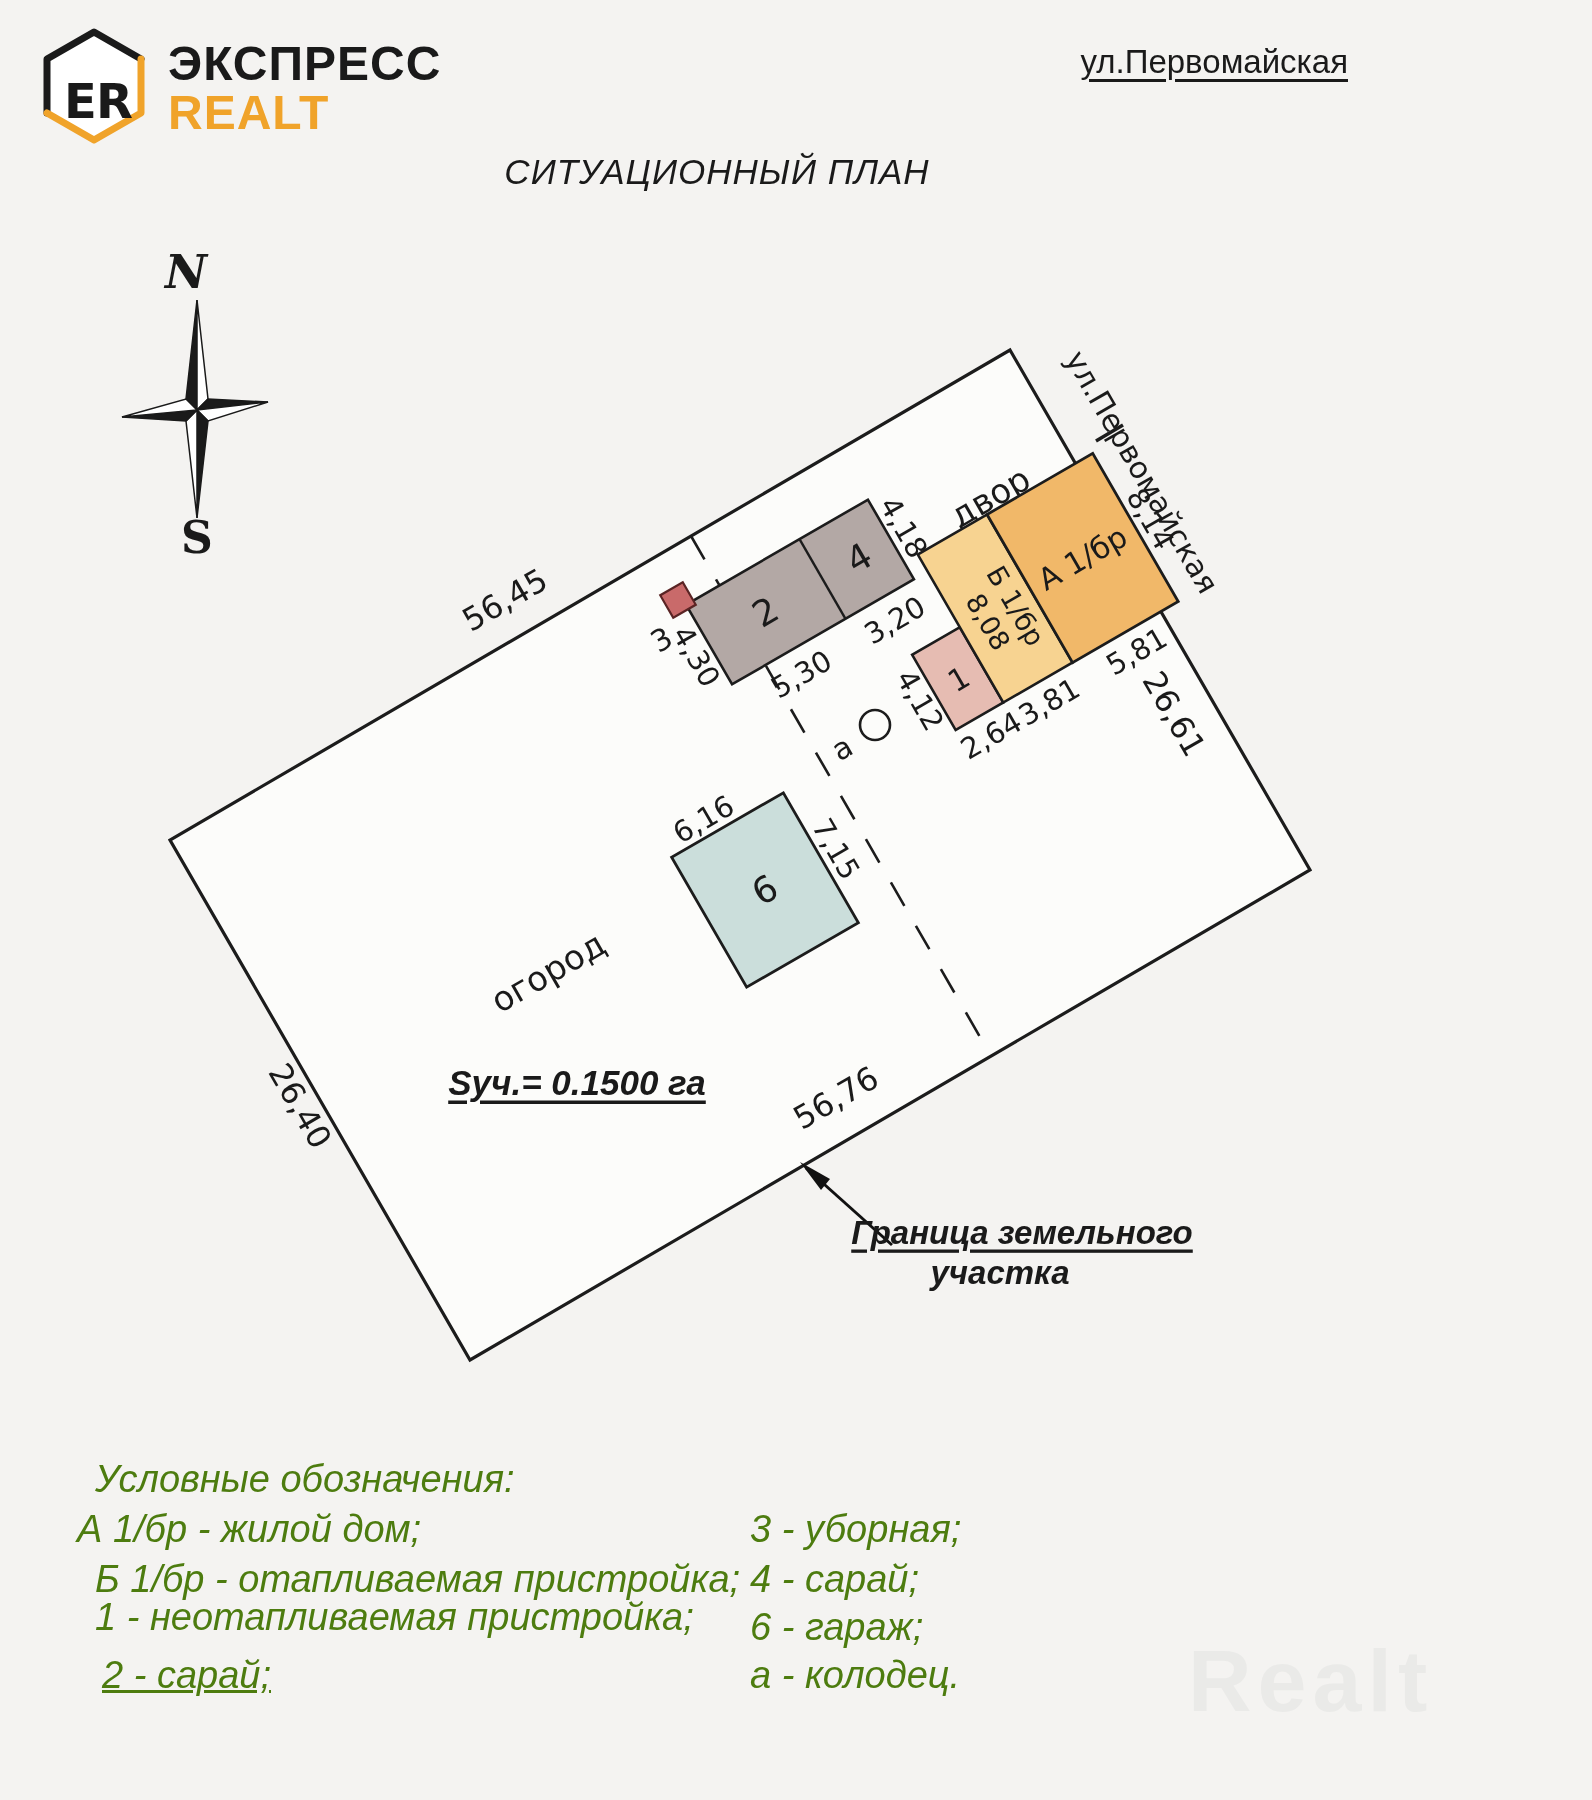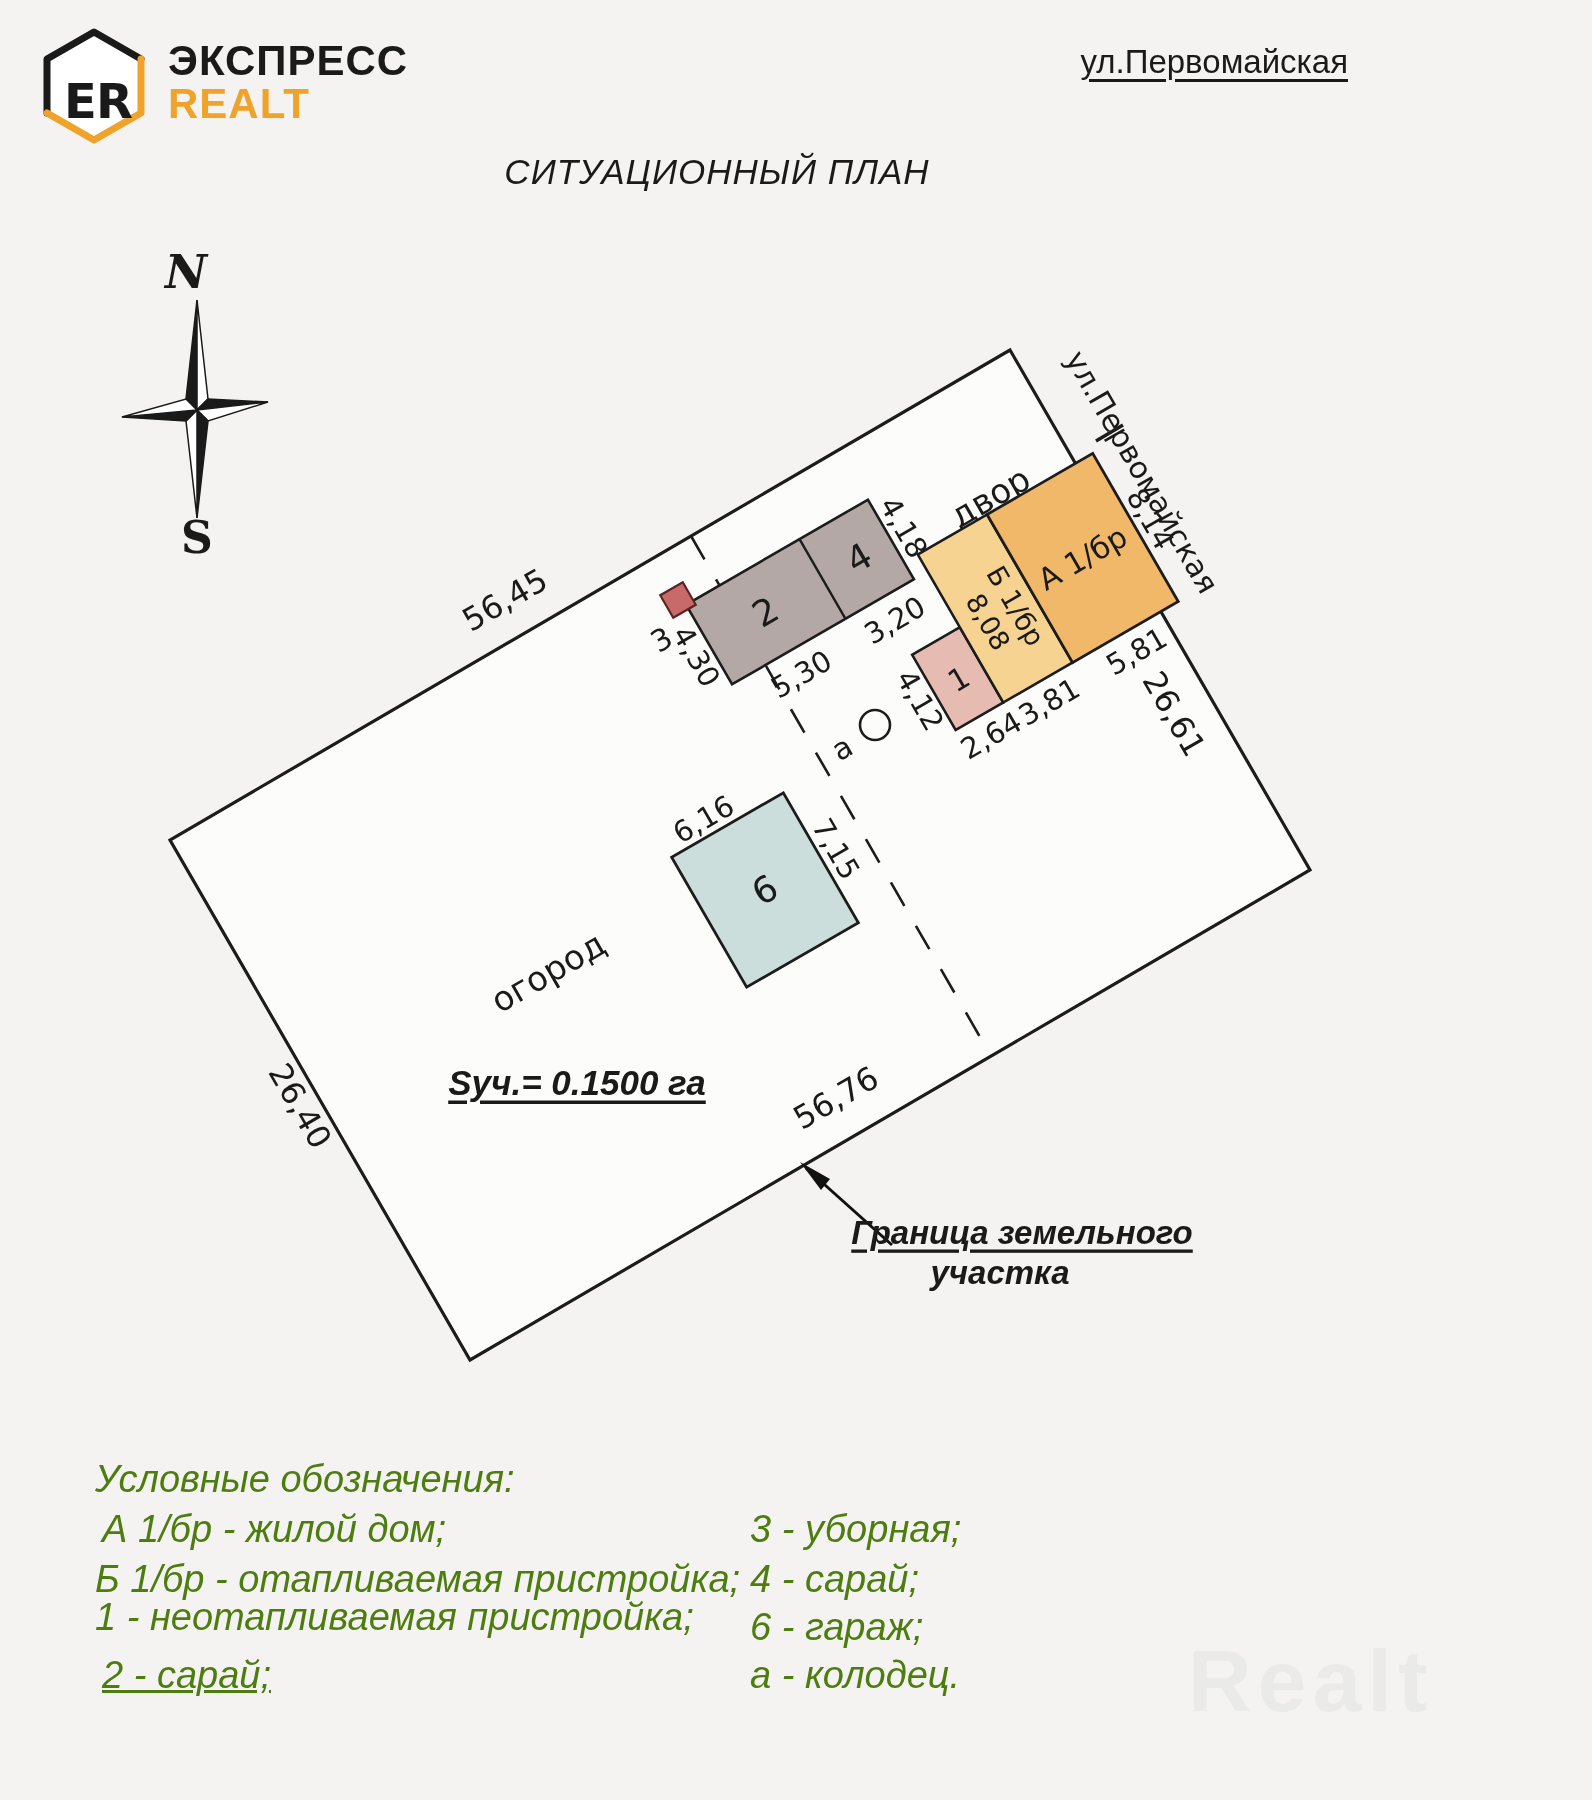--- a/index.html
+++ b/index.html
@@ -1,21 +1,21 @@
 <!DOCTYPE html>
 <html><head>
 <meta charset="utf-8">
 <style>
   html,body{margin:0;padding:0;}
   body{width:1592px;height:1800px;position:relative;overflow:hidden;
        background:#f4f3f1;font-family:"DejaVu Sans",sans-serif;color:#1a1a1a;}
   .abs{position:absolute;}
   
   #logo-box{left:36px;top:28px;width:116px;height:118px;}
-  #brand{left:168px;top:40px;line-height:1.02;font-weight:700;font-size:42px;
+  #brand{left:168px;top:40px;line-height:1.02;font-weight:700;font-size:48px;
          font-family:"Liberation Sans",sans-serif;letter-spacing:1px;}
   #brand .b2{color:#f0a32a;}
   #address{right:244px;top:38px;text-align:right;font-size:33px;line-height:1.45;
            font-family:"Liberation Sans",sans-serif;}
   #address div{text-decoration:underline;text-underline-offset:6px;}
   #page-title{left:717px;top:152px;transform:translateX(-50%);font-size:35px;
               font-style:italic;font-weight:500;letter-spacing:1px;white-space:nowrap;
               font-family:"Liberation Sans",sans-serif;}
   
   .legend-line{position:absolute;font-style:italic;font-size:38px;white-space:nowrap;
@@ -122,21 +122,21 @@
 
   <g>
     <line x1="892" y1="1245" x2="806" y2="1168" stroke="#111" stroke-width="3"></line>
     <polygon points="800,1162 830,1179 821,1190" fill="#111"></polygon>
     <text x="1022" y="1232" font-size="33" font-style="italic" font-weight="600" text-anchor="middle" dominant-baseline="central" text-decoration="underline" font-family="Liberation Sans, sans-serif">Граница земельного</text>
     <text x="1000" y="1272" font-size="33" font-style="italic" font-weight="600" text-anchor="middle" dominant-baseline="central" font-family="Liberation Sans, sans-serif">участка</text>
   </g>
 </svg>
 
 <div class="legend-line" style="left:95px;top:1458px;">Условные обозначения:</div>
-<div class="legend-line" style="left:102px;top:1508px;">А 1/бр - жилой дом;</div>
+<div class="legend-line" style="left:77px;top:1508px;">А 1/бр - жилой дом;</div>
 <div class="legend-line" style="left:95px;top:1558px;">Б 1/бр - отапливаемая пристройка;</div>
 <div class="legend-line" style="left:95px;top:1596px;">1 - неотапливаемая пристройка;</div>
 <div class="legend-line" style="left:102px;top:1654px;text-decoration:underline;">2 - сарай;</div>
 <div class="legend-line" style="left:750px;top:1508px;">3 - уборная;</div>
 <div class="legend-line" style="left:750px;top:1558px;">4 - сарай;</div>
 <div class="legend-line" style="left:750px;top:1606px;">6 - гараж;</div>
 <div class="legend-line" style="left:750px;top:1654px;">а - колодец.</div>
 
 <div class="abs" id="watermark">Realt</div>
 

